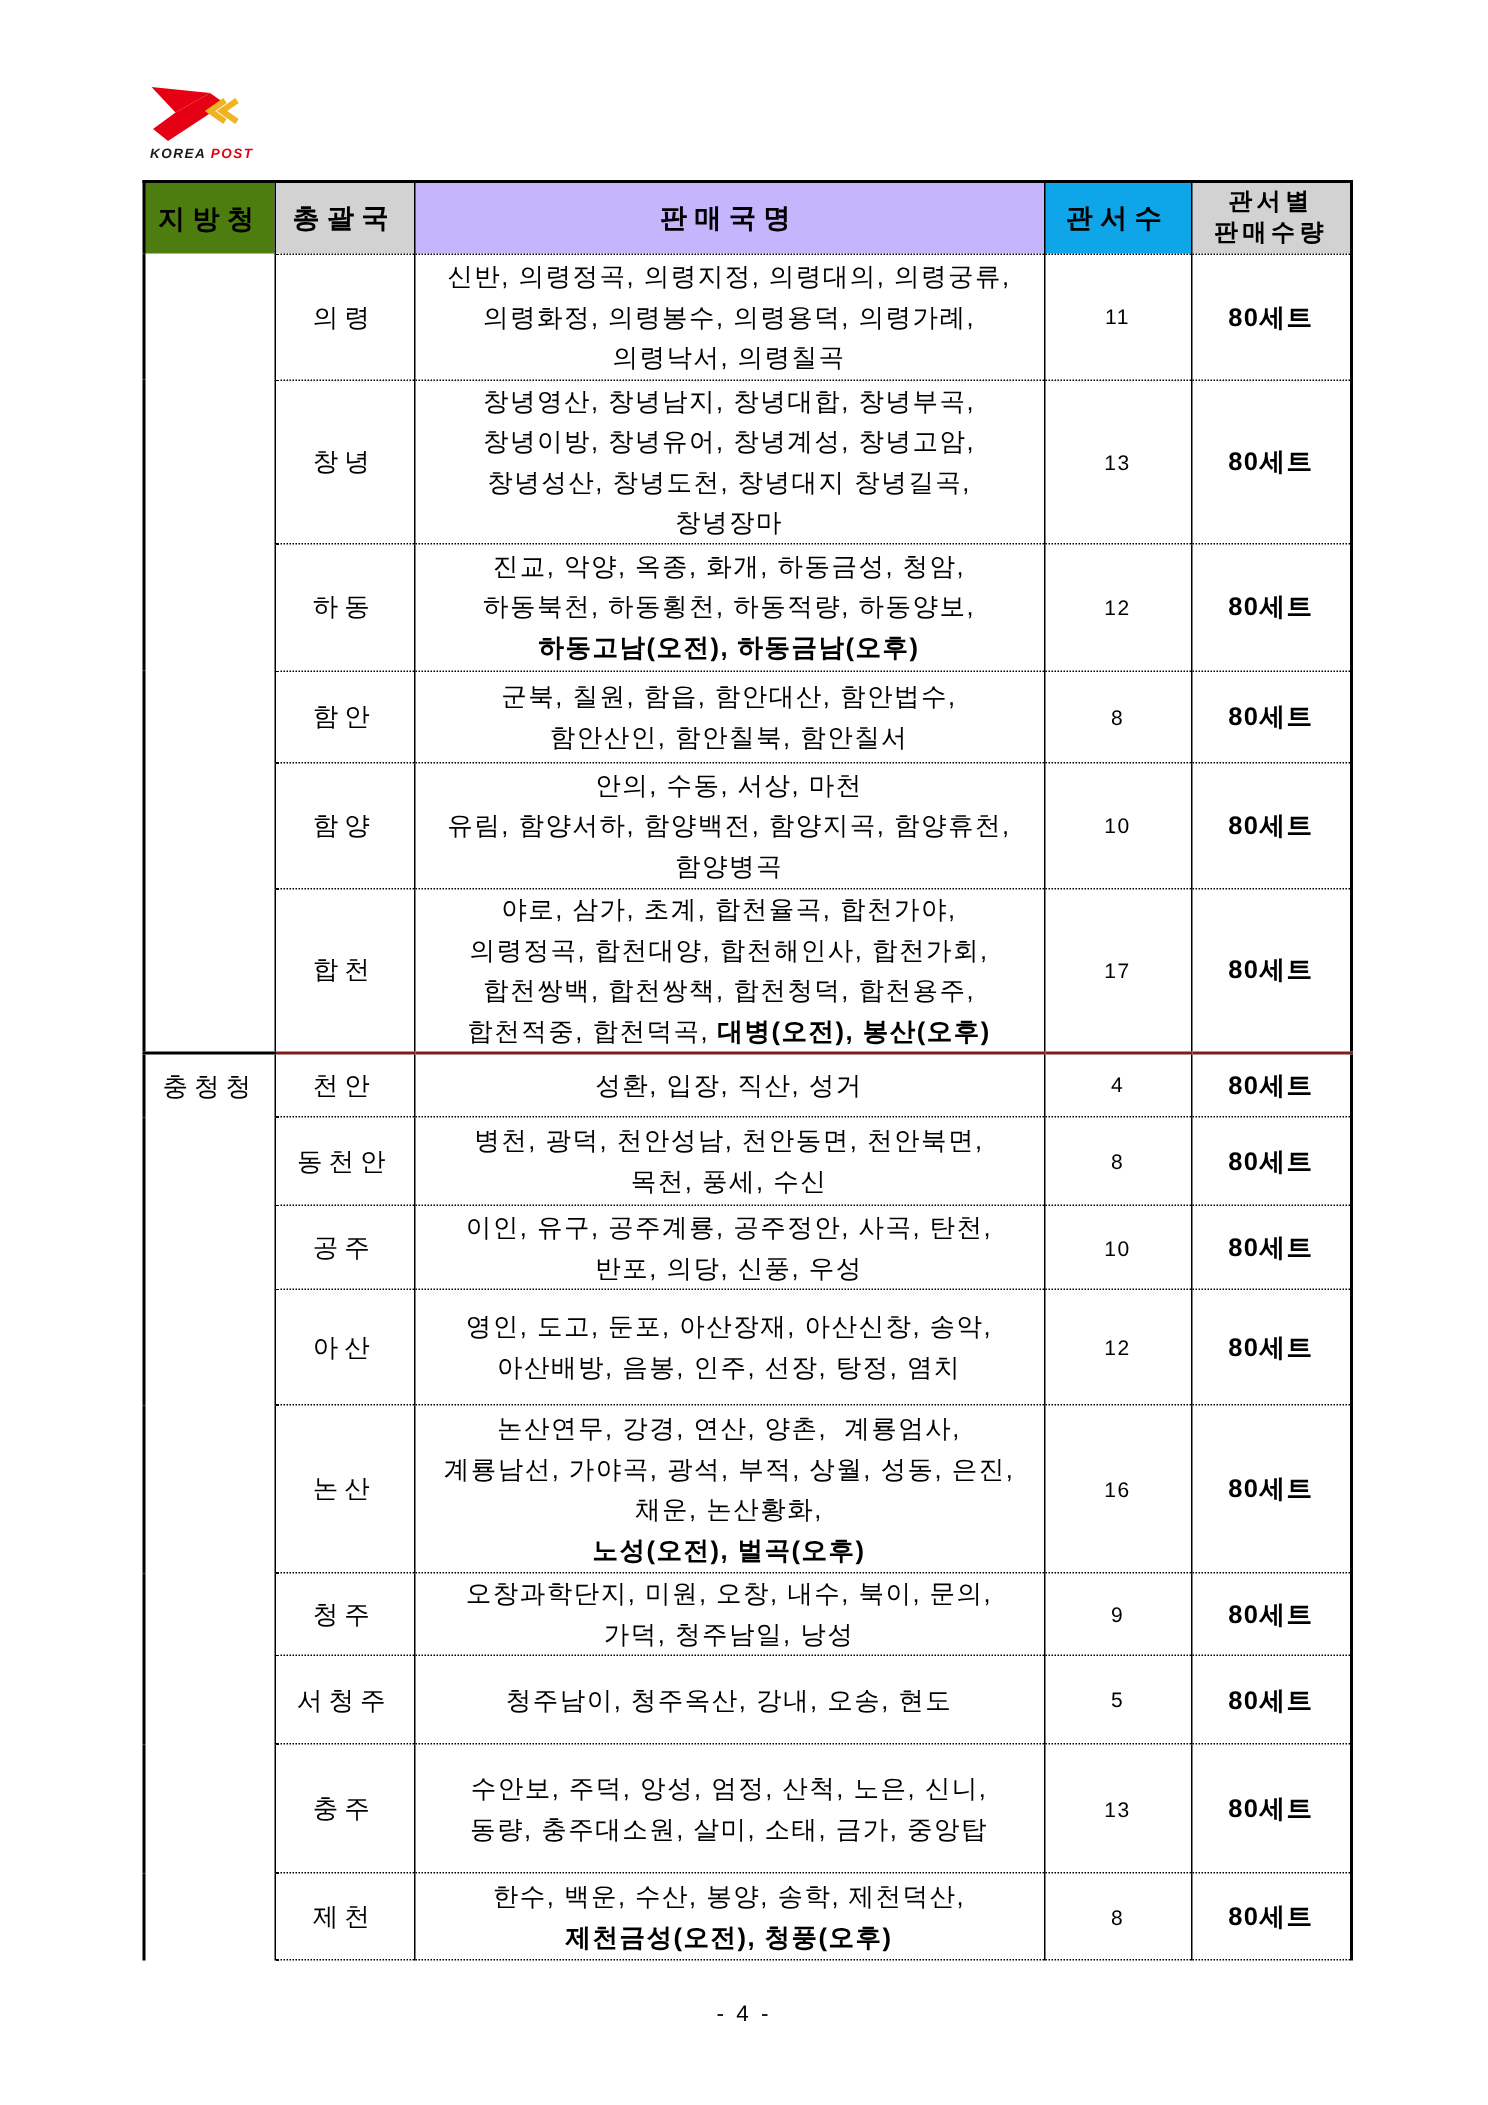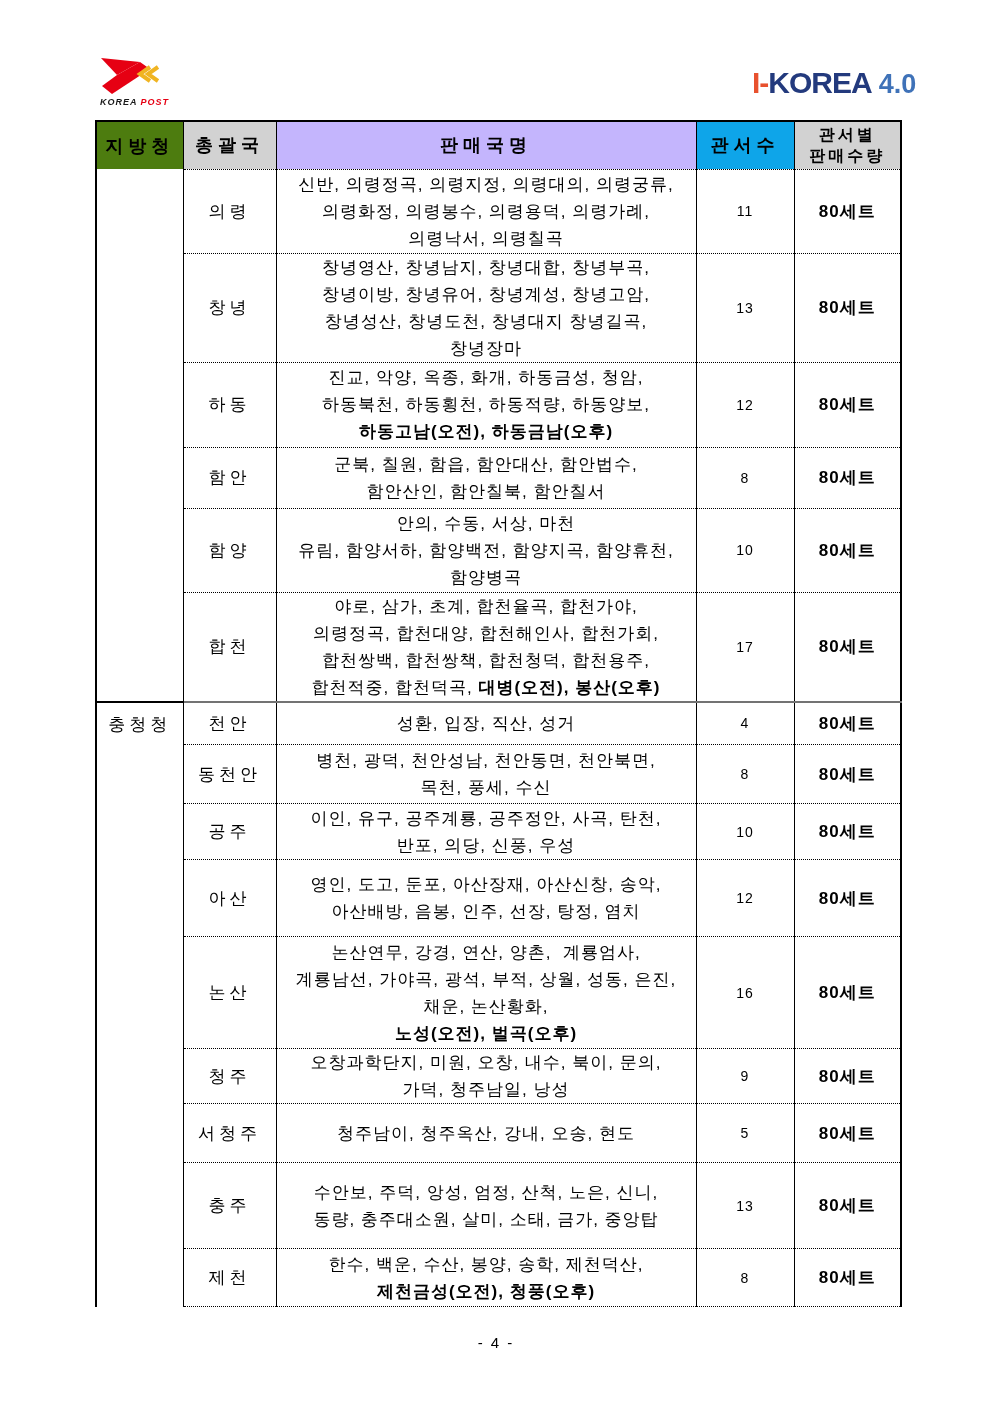--- a/index.html
+++ b/index.html
@@ -52,21 +52,21 @@
   .doc-table td{border-bottom:1px dotted #000;}
   td.region{
     font-size:17px;letter-spacing:4px;
     vertical-align:top;padding-top:10px;
   }
   td.office{font-size:17px;letter-spacing:4px;}
   td.names .line{font-size:17px;letter-spacing:1px;line-height:27px;white-space:pre-wrap;}
   td.names .line .b{font-weight:bold;}
   td.count{font-size:14px;letter-spacing:1px;}
   td.qty{font-size:17px;font-weight:bold;letter-spacing:1px;}
-  tr.group-end td{border-bottom:2px solid #737373;}
+  tr.group-end td{border-bottom:2px solid #7f1d1d;}
   td.section-close{border-bottom:2px solid #000 !important;}
   td.open-bottom{border-bottom:none !important;}
   
   .page-footer{
     position:absolute;left:0;top:1334px;width:100%;
     text-align:center;font-size:15px;letter-spacing:2px;
   }
 </style>
 </head>
 <body>
@@ -80,23 +80,20 @@
         <polygon points="40,7 50,14 12,39 2,31 17,20" fill="#e60013"></polygon>
         <polyline points="58,12 48,19 58,26" fill="none" stroke="#f0b422" stroke-width="4"></polyline>
         <polyline points="50,12 40,19 50,26" fill="none" stroke="#f0b422" stroke-width="4"></polyline>
       </svg>
       <div class="kp-en">
         <span class="en-dark">KOREA</span><span class="en-red" style="color: rgb(230, 0, 19);">POST</span>
       </div>
     </div>
   </div>
 
-  <div class="ik-logo">
-    <span class="ik-prefix" style="color: rgb(232, 81, 46);">I-</span><span class="ik-name" style="color: rgb(35, 58, 125);">KOREA</span><span class="ik-version" style="color: rgb(63, 114, 184);">4.0</span>
-  </div>
 
   <table class="doc-table">
     <colgroup>
       <col style="width:87px">
         <col style="width:93px">
         <col style="width:420px">
         <col style="width:98px">
         <col style="width:107px">
     </colgroup>
     <thead>

